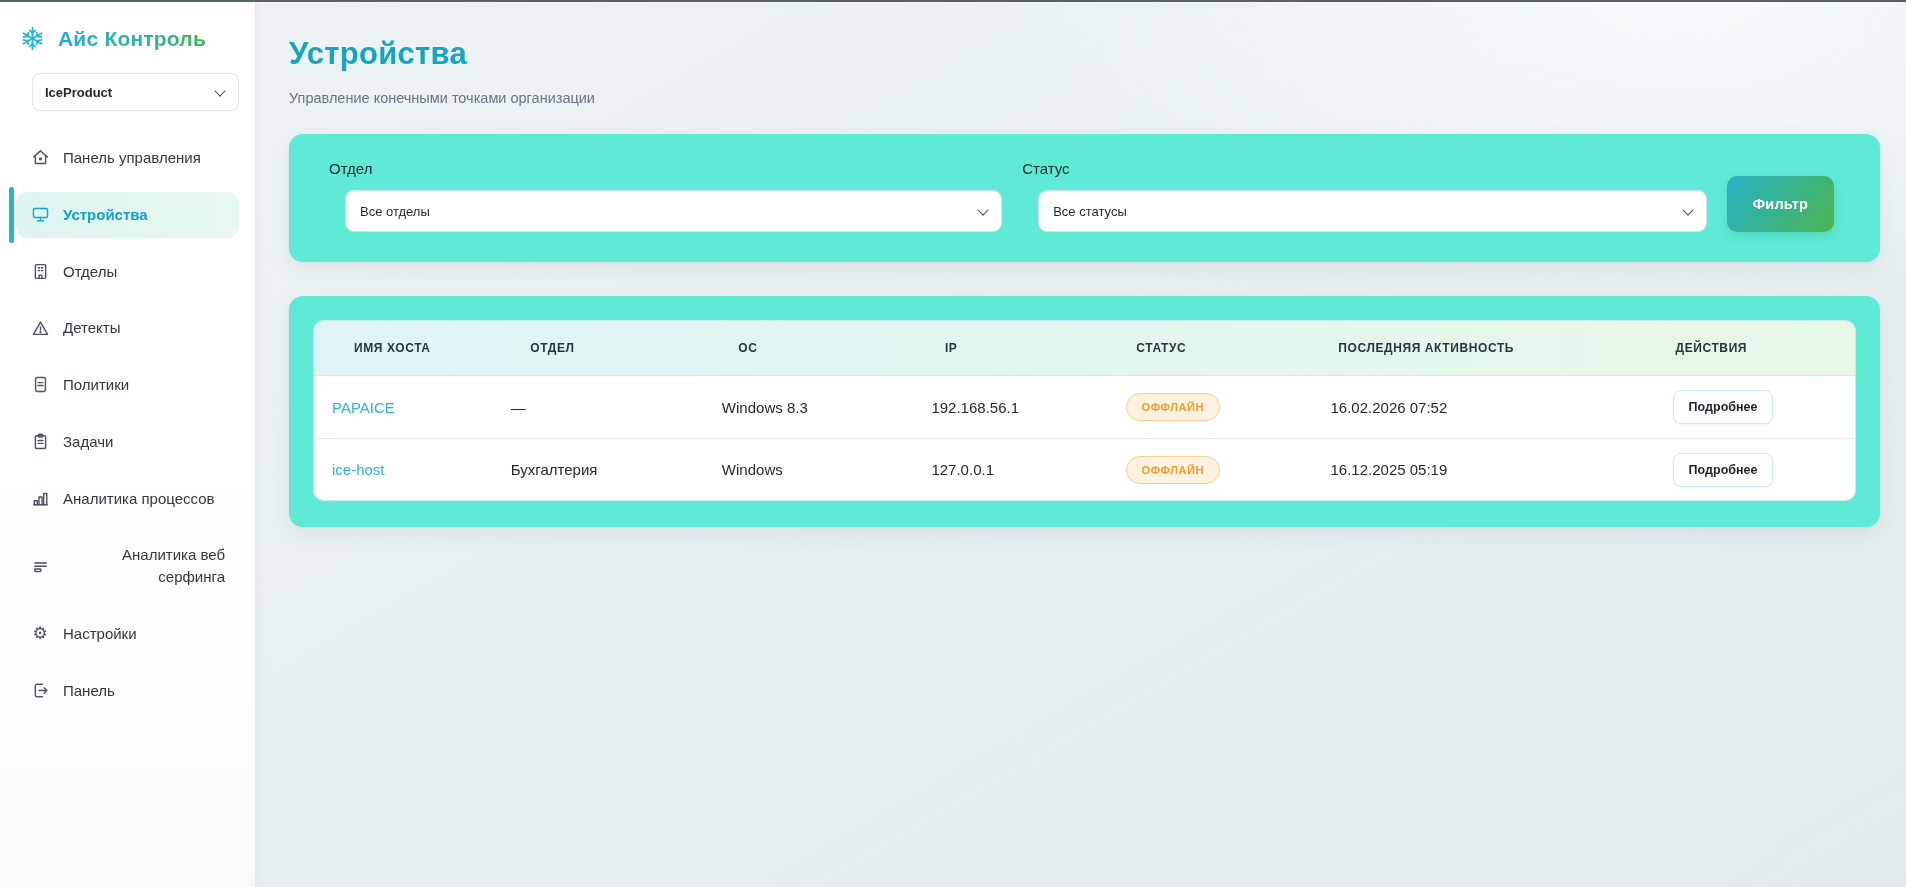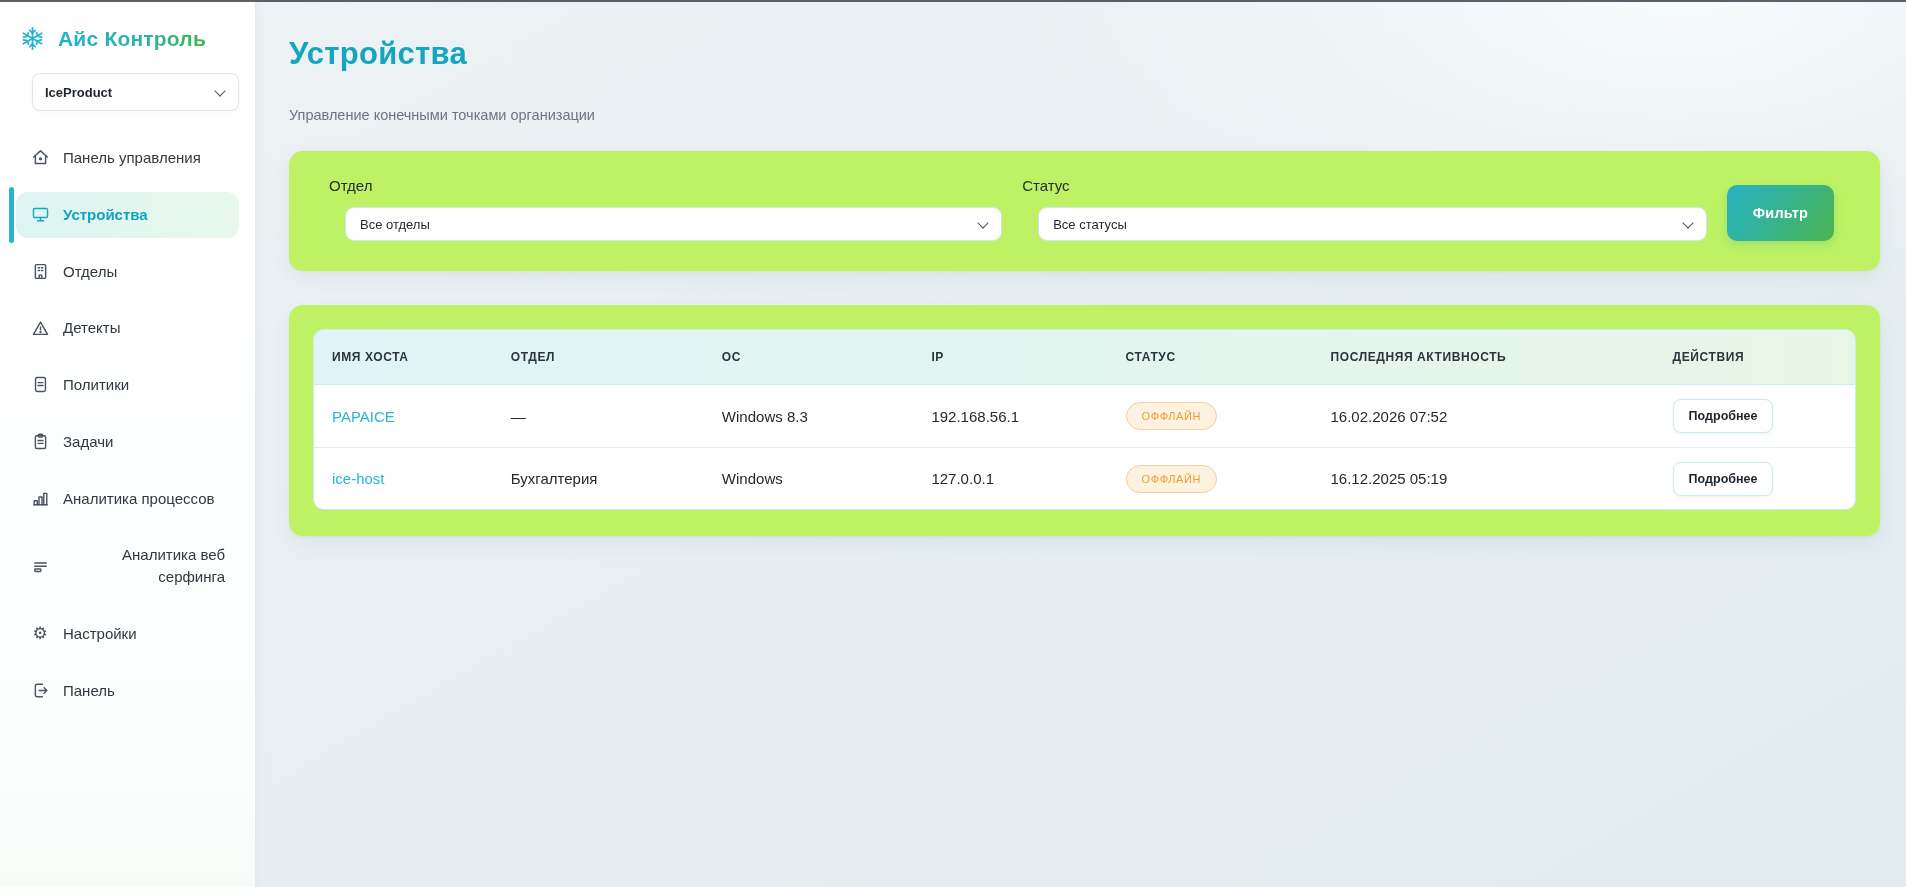--- a/index.html
+++ b/index.html
@@ -59,61 +59,62 @@
   .nav-item.active .nicon { color:#16a9c6; }
   .nav-item.active::before {
     content:""; position:absolute; left:-7px; top:-5px; bottom:-5px; width:5px;
     background:#28b5cc; border-radius:6px;
   }
   .gear-glyph { font-family:"DejaVu Sans", sans-serif; font-size:17px; color:#4a5361; line-height:1; }
 
   
   .main { flex:1; padding:36px 26px 0 33px; position:relative; }
   .page-title { font-size:31px; font-weight:700; color:#16a5bf; letter-spacing:.3px; }
-  .page-subtitle { margin-top:35px; font-size:14.5px; color:#697580; }
+  .page-subtitle { margin-top:18px; font-size:14.5px; color:#697580; }
 
   .card {
-    background:#bef264; border-radius:14px;
+    background:#5eead4; border-radius:14px;
     box-shadow:0 8px 22px rgba(45,80,100,.07), 0 1px 3px rgba(45,80,100,.05);
   }
   .filter-card { margin-top:28px; padding:26px 46px 30px 40px; display:flex; align-items:flex-end; gap:20px; }
   .filter-field { display:flex; flex-direction:column; }
   .filter-field.dept { flex:1.19; }
   .filter-field.stat { flex:1.21; }
   .filter-label { font-size:15px; color:#272d33; margin-bottom:13px; }
-  .filter-select { height:34px; font-size:13px; padding:0 34px 0 14px; border:1px solid #cfe5ec; border-radius:9px; }
+  .filter-select { height:42px; font-size:13px; padding:0 34px 0 14px; border:1px solid #cfe5ec; border-radius:9px; }
   .filter-btn {
     height:56px; padding:0 26px; border:none; border-radius:10px; cursor:pointer;
     background:linear-gradient(125deg,#27b2c4 0%, #35b394 45%, #4cb44e 100%);
     color:#fff; font-family:inherit; font-size:14.5px; font-weight:700; letter-spacing:.2px;
     box-shadow:0 4px 10px rgba(60,170,140,.25);
   }
 
   .table-card { margin-top:34px; padding:24px 24px 26px 24px; }
   .device-table { border:1px solid #c9ecef; border-radius:10px; overflow:hidden; }
   .thead {
     display:grid; grid-template-columns:11.6% 13.7% 13.6% 12.6% 13.3% 22.2% 1fr;
     background:linear-gradient(90deg,#e0f4f7 0%, #e3f5ee 55%, #e7f6e6 100%);
     border-bottom:1px solid #c9ecef;
+    padding-left:22px;
   }
   .th {
     padding:20px 10px 20px 18px; font-size:12px; font-weight:700; letter-spacing:.6px;
     color:#2b333c; text-transform:uppercase; white-space:nowrap;
   }
   .trow {
     display:grid; grid-template-columns:11.6% 13.7% 13.6% 12.6% 13.3% 22.2% 1fr;
     align-items:center; background:#fff; min-height:62px;
   }
   .trow + .trow { border-top:1px solid #e3eef1; }
   .td { padding:10px 10px 10px 18px; font-size:15px; color:#232a31; }
   .host-link { color:#2ab5d2; cursor:pointer; text-decoration:none; }
   .status-badge {
     display:inline-block; padding:7px 15px; border-radius:999px;
     background:#fdf2df; border:1px solid #f6cf9a; color:#ef9d2e;
-    font-size:11px; font-weight:400; letter-spacing:.6px;
+    font-size:11px; font-weight:700; letter-spacing:.6px;
   }
   .details-btn {
     padding:9px 15px; background:#fff; border:1px solid #cde9f2; border-radius:8px;
     font-family:inherit; font-size:12.5px; font-weight:700; color:#1d242b; cursor:pointer;
     box-shadow:0 1px 3px rgba(50,90,110,.07);
   }
   svg { display:block; }
 </style>
 </head>
 <body>

